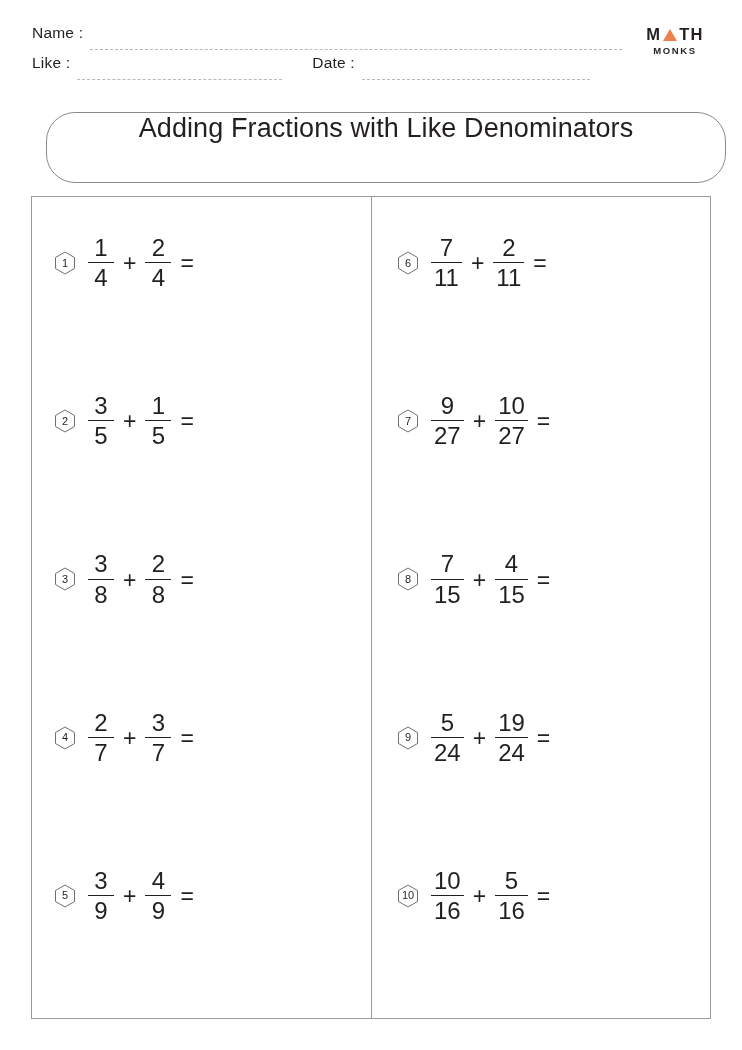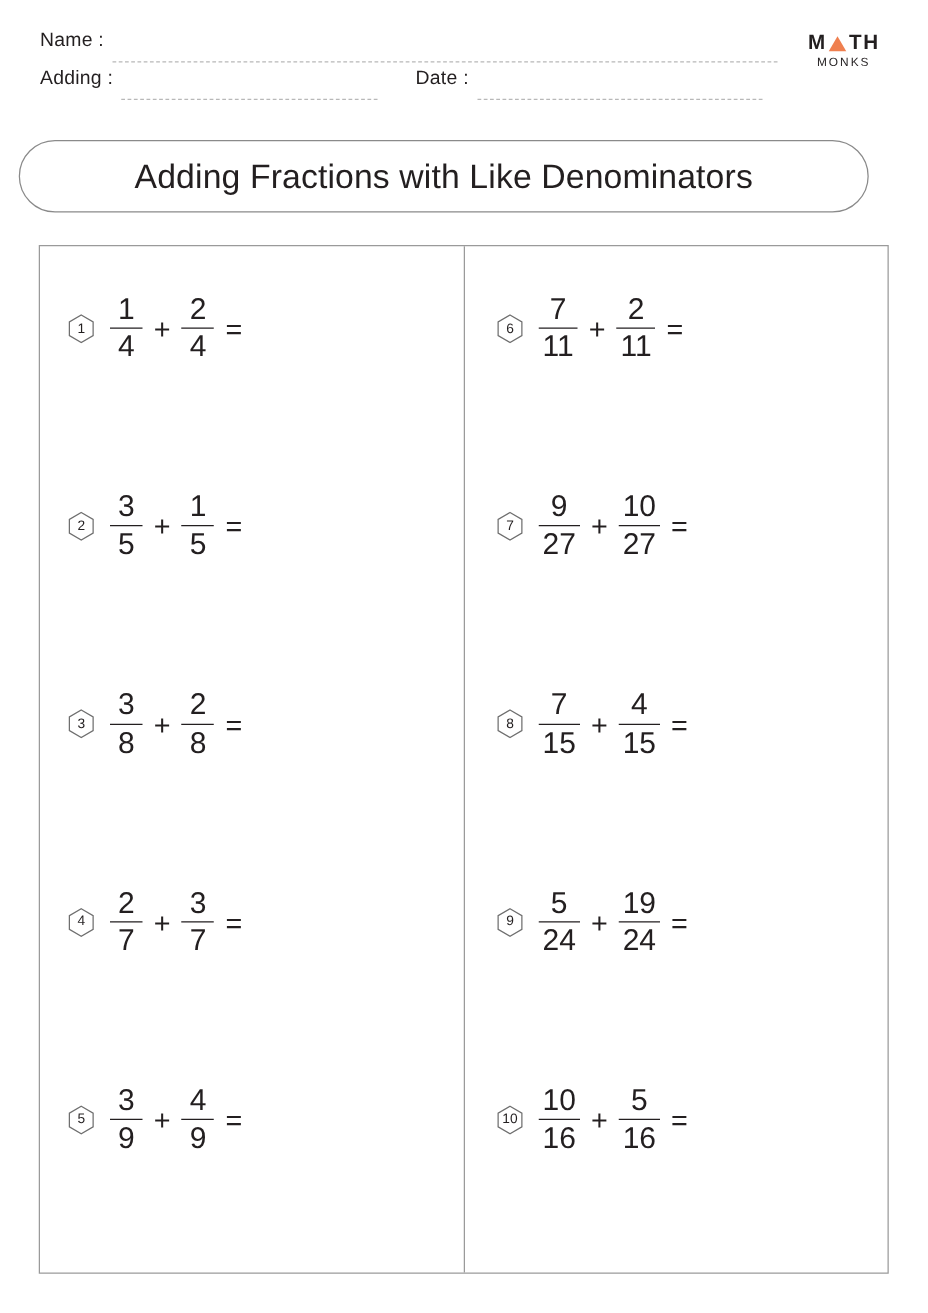--- a/index.html
+++ b/index.html
@@ -74,35 +74,35 @@
     display: inline-block;
     margin: 0 1px;
     position: relative;
     top: 1px;
   }
   .logo-sub {
     font-size: 9.5px;
     letter-spacing: 1.6px;
     color: #231f20;
     margin-top: 3px;
-    font-weight: normal;
+    font-weight: bold;
   }
 
   
   .title-box {
     position: absolute;
     top: 112px;
-    left: 15px;
+    left: 46px;
     width: 680px;
-    height: 58px;
+    height: 71px;
     border: 1.5px solid #8a8a8a;
     border-radius: 29px;
     box-sizing: border-box;
     display: flex;
-    align-items: center;
+    align-items: flex-start;
     justify-content: center;
   }
   .title-text {
     font-size: 27px;
     color: #231f20;
     letter-spacing: .1px;
   }
 
   
   .panel {
@@ -197,21 +197,21 @@
 </style>
 </head>
 <body>
 
 <div class="header">
   <div class="field-row">
     <span class="field-label">Name :</span>
     <span class="dashline name-line"></span>
   </div>
   <div class="field-row">
-    <span class="field-label">Adding :</span>
+    <span class="field-label">Like :</span>
     <span class="dashline score-line"></span>
     <span class="field-label date-label">Date :</span>
     <span class="dashline date-line"></span>
   </div>
 </div>
 
 <div class="logo">
   <div class="logo-main">
     <span>M</span>
     <span class="logo-tri"></span>

